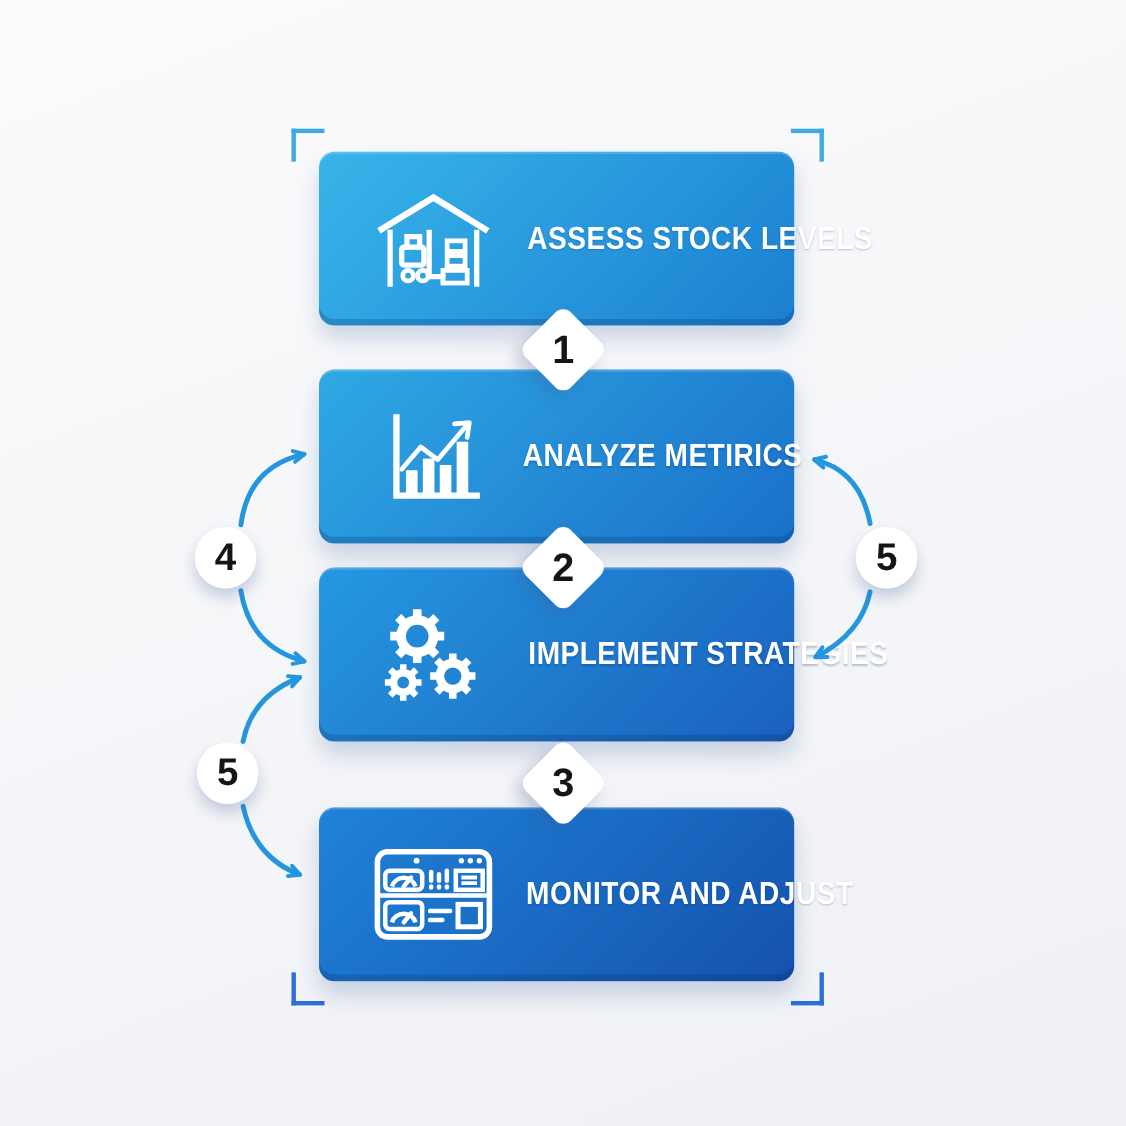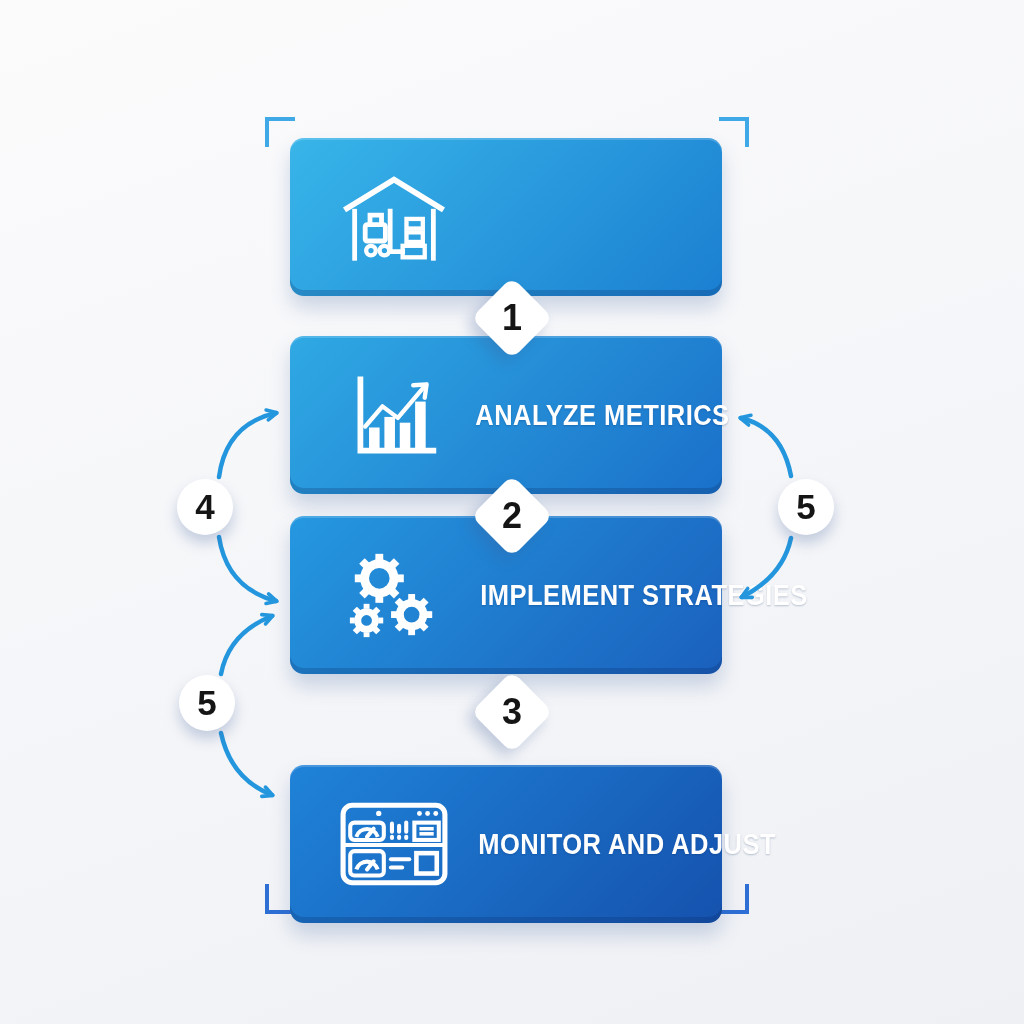--- a/index.html
+++ b/index.html
@@ -81,20 +81,23 @@
         <rect x="25" y="58" width="21" height="17" rx="2" stroke-width="5"></rect>
         <path d="M30,58 V48 H42 V58"></path>
         <path d="M51,44 V86 H64"></path>
         <circle cx="31" cy="85" r="5" stroke-width="4.5"></circle>
         <circle cx="45" cy="85" r="5" stroke-width="4.5"></circle>
         <rect x="68" y="52" width="17" height="10" stroke-width="4.5"></rect>
         <rect x="68" y="66" width="17" height="10" stroke-width="4.5"></rect>
         <rect x="64" y="80" width="23" height="12" stroke-width="4.5"></rect>
       </svg>
     </div>
+    <div class="card-label-wrap">
+      <span class="card-label">ASSESS STOCK LEVELS</span>
+    </div>
   </div>
 
   <div class="diamond" style="top:289px">
     <span class="num">1</span>
   </div>
 
   <div class="card" style="top: 336px; background: linear-gradient(135deg, rgb(47, 169, 228) 0%, rgb(26, 112, 201) 100%); text-align: center;">
     <div class="card-icon">
       <svg width="104" height="96" viewBox="0 0 100 100" fill="none" stroke="#fff" stroke-width="5" stroke-linecap="square">
         <path d="M15,13 V87 H91" stroke-width="6"></path>
@@ -159,21 +162,21 @@
     </div>
     <div class="card-label-wrap">
       <span class="card-label">IMPLEMENT STRATEGIES</span>
     </div>
   </div>
 
   <div class="diamond" style="top:683px">
     <span class="num">3</span>
   </div>
 
-  <div class="card" style="top: 734px; background: linear-gradient(135deg, rgb(31, 131, 216) 0%, rgb(21, 82, 174) 100%); margin-top: 31px;">
+  <div class="card" style="top: 734px; background: linear-gradient(135deg, rgb(31, 131, 216) 0%, rgb(21, 82, 174) 100%);">
     <div class="card-icon">
       <svg width="112" height="92" viewBox="0 0 110 90" fill="none" stroke="#fff" stroke-width="5">
         <rect x="5" y="7" width="100" height="76" rx="9"></rect>
         <circle cx="40" cy="15" r="2.6" fill="#fff" stroke="none"></circle>
         <circle cx="80" cy="15" r="2.4" fill="#fff" stroke="none"></circle>
         <circle cx="88" cy="15" r="2.4" fill="#fff" stroke="none"></circle>
         <circle cx="96" cy="15" r="2.4" fill="#fff" stroke="none"></circle>
         <path d="M5,46 H105" stroke-width="4"></path>
 
         <rect x="12" y="24" width="33" height="17" rx="4" stroke-width="4"></rect>

